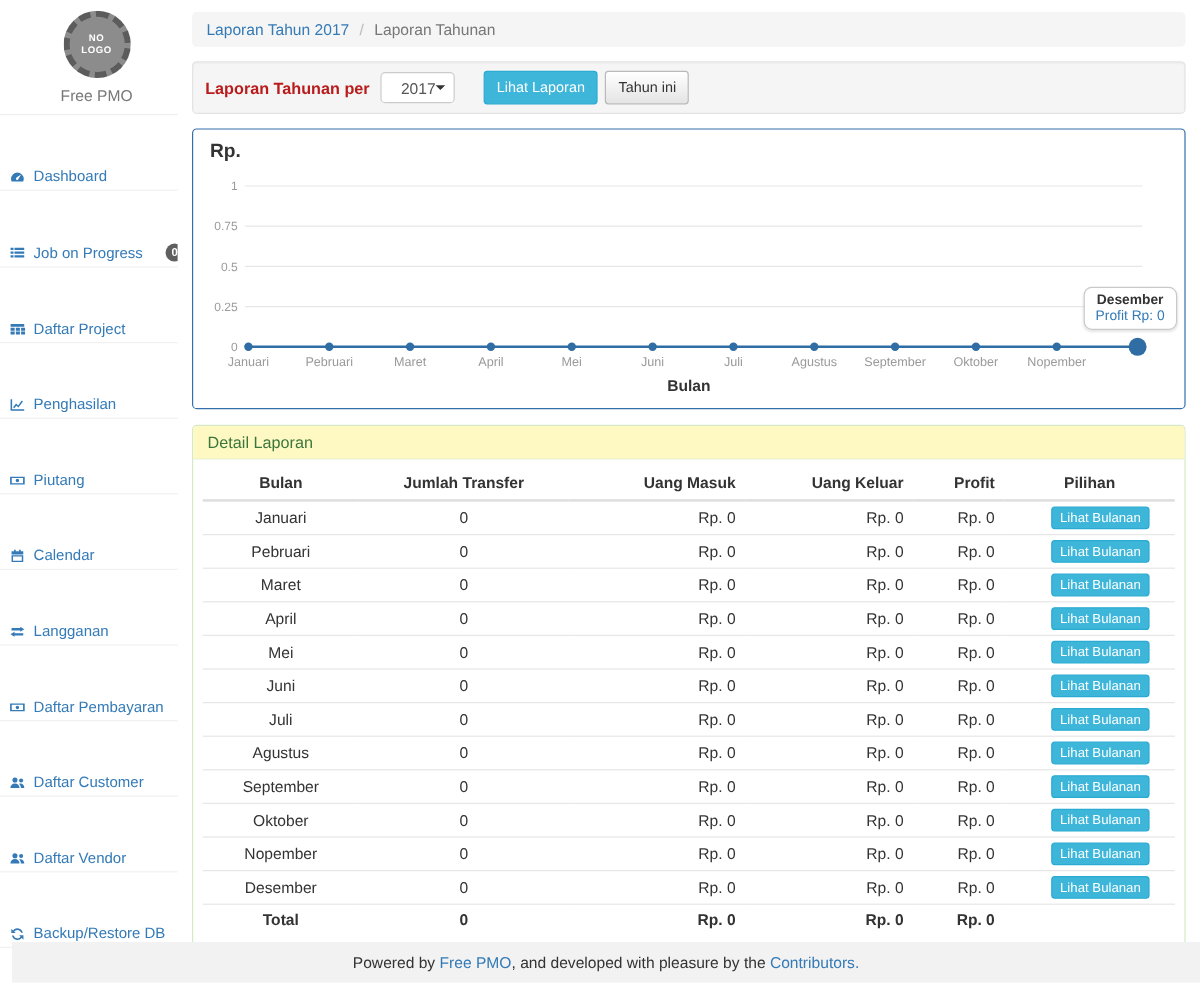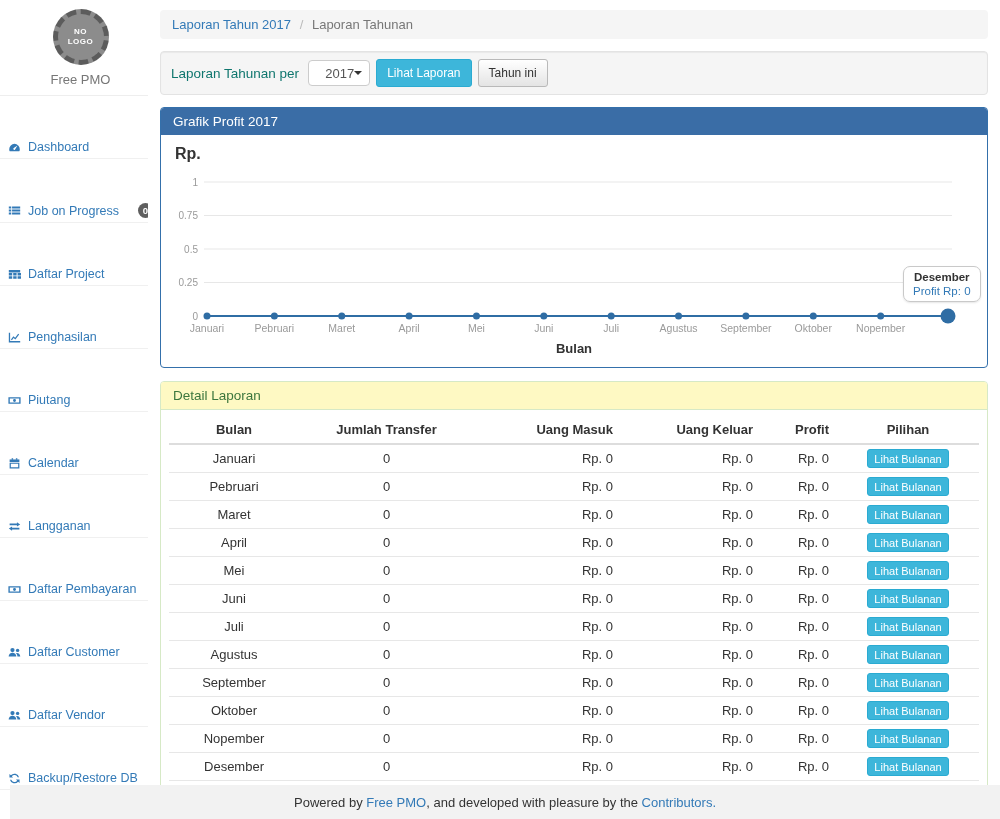--- a/index.html
+++ b/index.html
@@ -28,30 +28,30 @@
 
   
   .main{position:absolute;left:148px;right:0;top:0;bottom:34px;padding:10px 12px;box-sizing:border-box;
         overflow:hidden;background:#fff;}
   .breadcrumb{background:#f5f5f5;border-radius:4px;padding:7px 12px;margin-bottom:12px;color:#777;}
   .bc-link{color:#337ab7;cursor:pointer;}
   .bc-sep{color:#bbb;margin:0 5px;}
 
   .well{background:#f5f5f5;border:1px solid #e3e3e3;border-radius:4px;padding:7px 10px;margin-bottom:12px;
         display:flex;align-items:center;gap:6px;box-shadow:inset 0 1px 1px rgba(0,0,0,.05);}
-  .well-label{color:#0f766e;font-weight:normal;font-size:13.5px;margin-right:3px;}
+  .well-label{color:#b91c1c;font-weight:bold;font-size:13.5px;margin-right:3px;}
   .year-select{background:#fff;border:1px solid #ccc;border-radius:4px;height:26px;width:62px;
                display:flex;align-items:center;justify-content:flex-end;padding:0 7px;color:#555;
                box-sizing:border-box;cursor:pointer;}
   .caret{width:0;height:0;border-left:4px solid transparent;border-right:4px solid transparent;
          border-top:4px solid #333;}
   .btn{display:inline-flex;align-items:center;justify-content:center;border-radius:3px;font-size:12px;
        height:28px;padding:0 10px;cursor:pointer;border:1px solid transparent;
        font-family:"Liberation Sans","DejaVu Sans",sans-serif;}
-  .btn-info{background:#3db6da;border-color:#2aabd2;color:#fff;}
+  .btn-info{background:#3db6da;border-color:#2aabd2;color:#fff;margin-left:18px;}
   .btn-default{background:linear-gradient(#fff,#e4e4e4);border-color:#b9b9b9;color:#333;}
 
   .panel{border-radius:4px;margin-bottom:13px;background:#fff;}
   .panel-heading{padding:6px 12px;font-size:13.5px;border-radius:3px 3px 0 0;}
   .panel-primary{border:1px solid #3470ab;}
   .panel-primary .panel-heading{background:#3a6da6;color:#fff;}
   .panel-success{border:1px solid #d6e9c6;}
   .panel-success .panel-heading{background:#fef9c3;color:#3c763d;border-bottom:1px solid #d6e9c6;}
 
   
@@ -227,21 +227,20 @@
       <span class="well-label">Laporan Tahunan per</span>
       <div class="year-select">
         <span>2017</span>
         <span class="caret"></span>
       </div>
       <button class="btn btn-info">Lihat Laporan</button>
       <button class="btn btn-default">Tahun ini</button>
     </div>
 
     <div class="panel panel-primary">
-      <div class="panel-heading">Grafik Profit 2017</div>
       <div class="panel-body chart-body">
         <div class="chart-wrap">
           <span class="y-title">Rp.</span>
           <svg id="chart-svg" width="806" height="196" viewBox="0 0 806 196">
               <line x1="33" x2="781" y1="39" y2="39" stroke="#e7e7e7" stroke-width="1"></line>
               <text x="27" y="42.5" text-anchor="end" font-size="10" fill="#9a9a9a">1</text>
               <line x1="33" x2="781" y1="72.5" y2="72.5" stroke="#e7e7e7" stroke-width="1"></line>
               <text x="27" y="76" text-anchor="end" font-size="10" fill="#9a9a9a">0.75</text>
               <line x1="33" x2="781" y1="106" y2="106" stroke="#e7e7e7" stroke-width="1"></line>
               <text x="27" y="109.5" text-anchor="end" font-size="10" fill="#9a9a9a">0.5</text>

